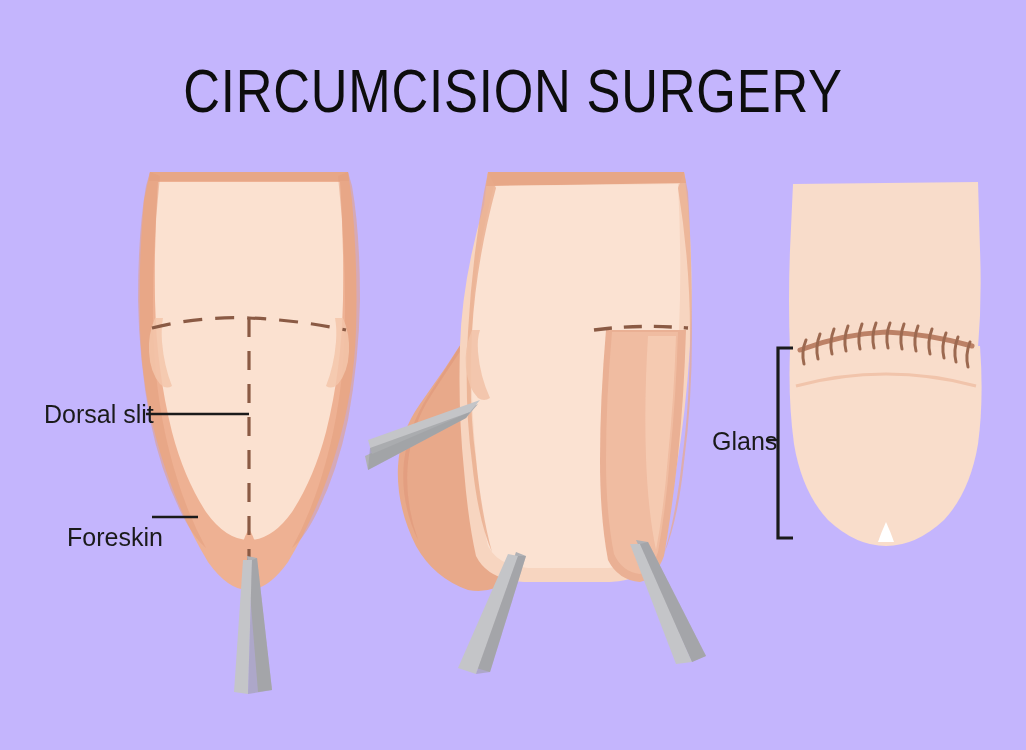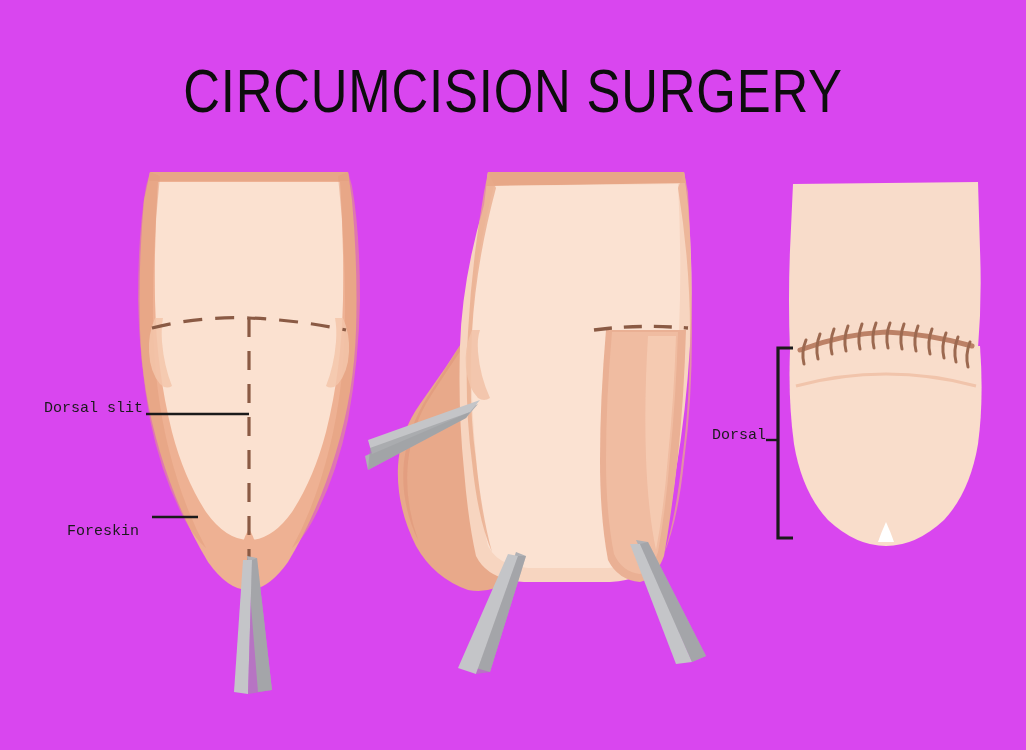--- a/index.html
+++ b/index.html
@@ -13,41 +13,41 @@
     position: relative;
     overflow: hidden;
     font-family: "Liberation Sans", sans-serif;
   }
   #canvas {
     position: absolute;
     left: 0;
     top: 0;
     width: 1026px;
     height: 750px;
-    background: #d946ef;
+    background: #c4b5fd;
   }
   .diagram-title {
     position: absolute;
     left: 0;
     top: 55px;
     width: 1026px;
     text-align: center;
     font-family: "Liberation Sans Narrow", "Liberation Sans", sans-serif;
     font-size: 62px;
     font-weight: 400;
     letter-spacing: 1px;
     color: #0d0d0d;
     transform: scaleX(0.82);
     transform-origin: 513px 0;
     white-space: nowrap;
   }
   .label-text {
     position: absolute;
-    font-family: Liberation Mono, monospace;
-    font-size: 15px;
+    font-family: Liberation Sans, sans-serif;
+    font-size: 25px;
     font-weight: 400;
     color: #1a1a1a;
     white-space: nowrap;
   }
   #label-dorsal-slit { left: 44px;  top: 400px; }
   #label-foreskin    { left: 67px;  top: 523px; }
   #label-glans       { left: 712px; top: 427px; }
   svg { display: block; }
 </style>
 </head>
@@ -221,15 +221,15 @@
 
       <path d="M793,348 L778,348 L778,538 L793,538" fill="none" stroke="#1a1a1a" stroke-width="3.2" stroke-linecap="butt" stroke-linejoin="miter"></path>
       <line x1="778" y1="440" x2="766" y2="440" stroke="#1a1a1a" stroke-width="2.4"></line>
     </g>
   </svg>
 
   <div class="label-text" id="label-dorsal-slit">Dorsal slit</div>
 
   <div class="label-text" id="label-foreskin">Foreskin</div>
 
-  <div class="label-text" id="label-glans">Dorsal</div>
+  <div class="label-text" id="label-glans">Glans</div>
 
 </div>
 
 </body></html>

